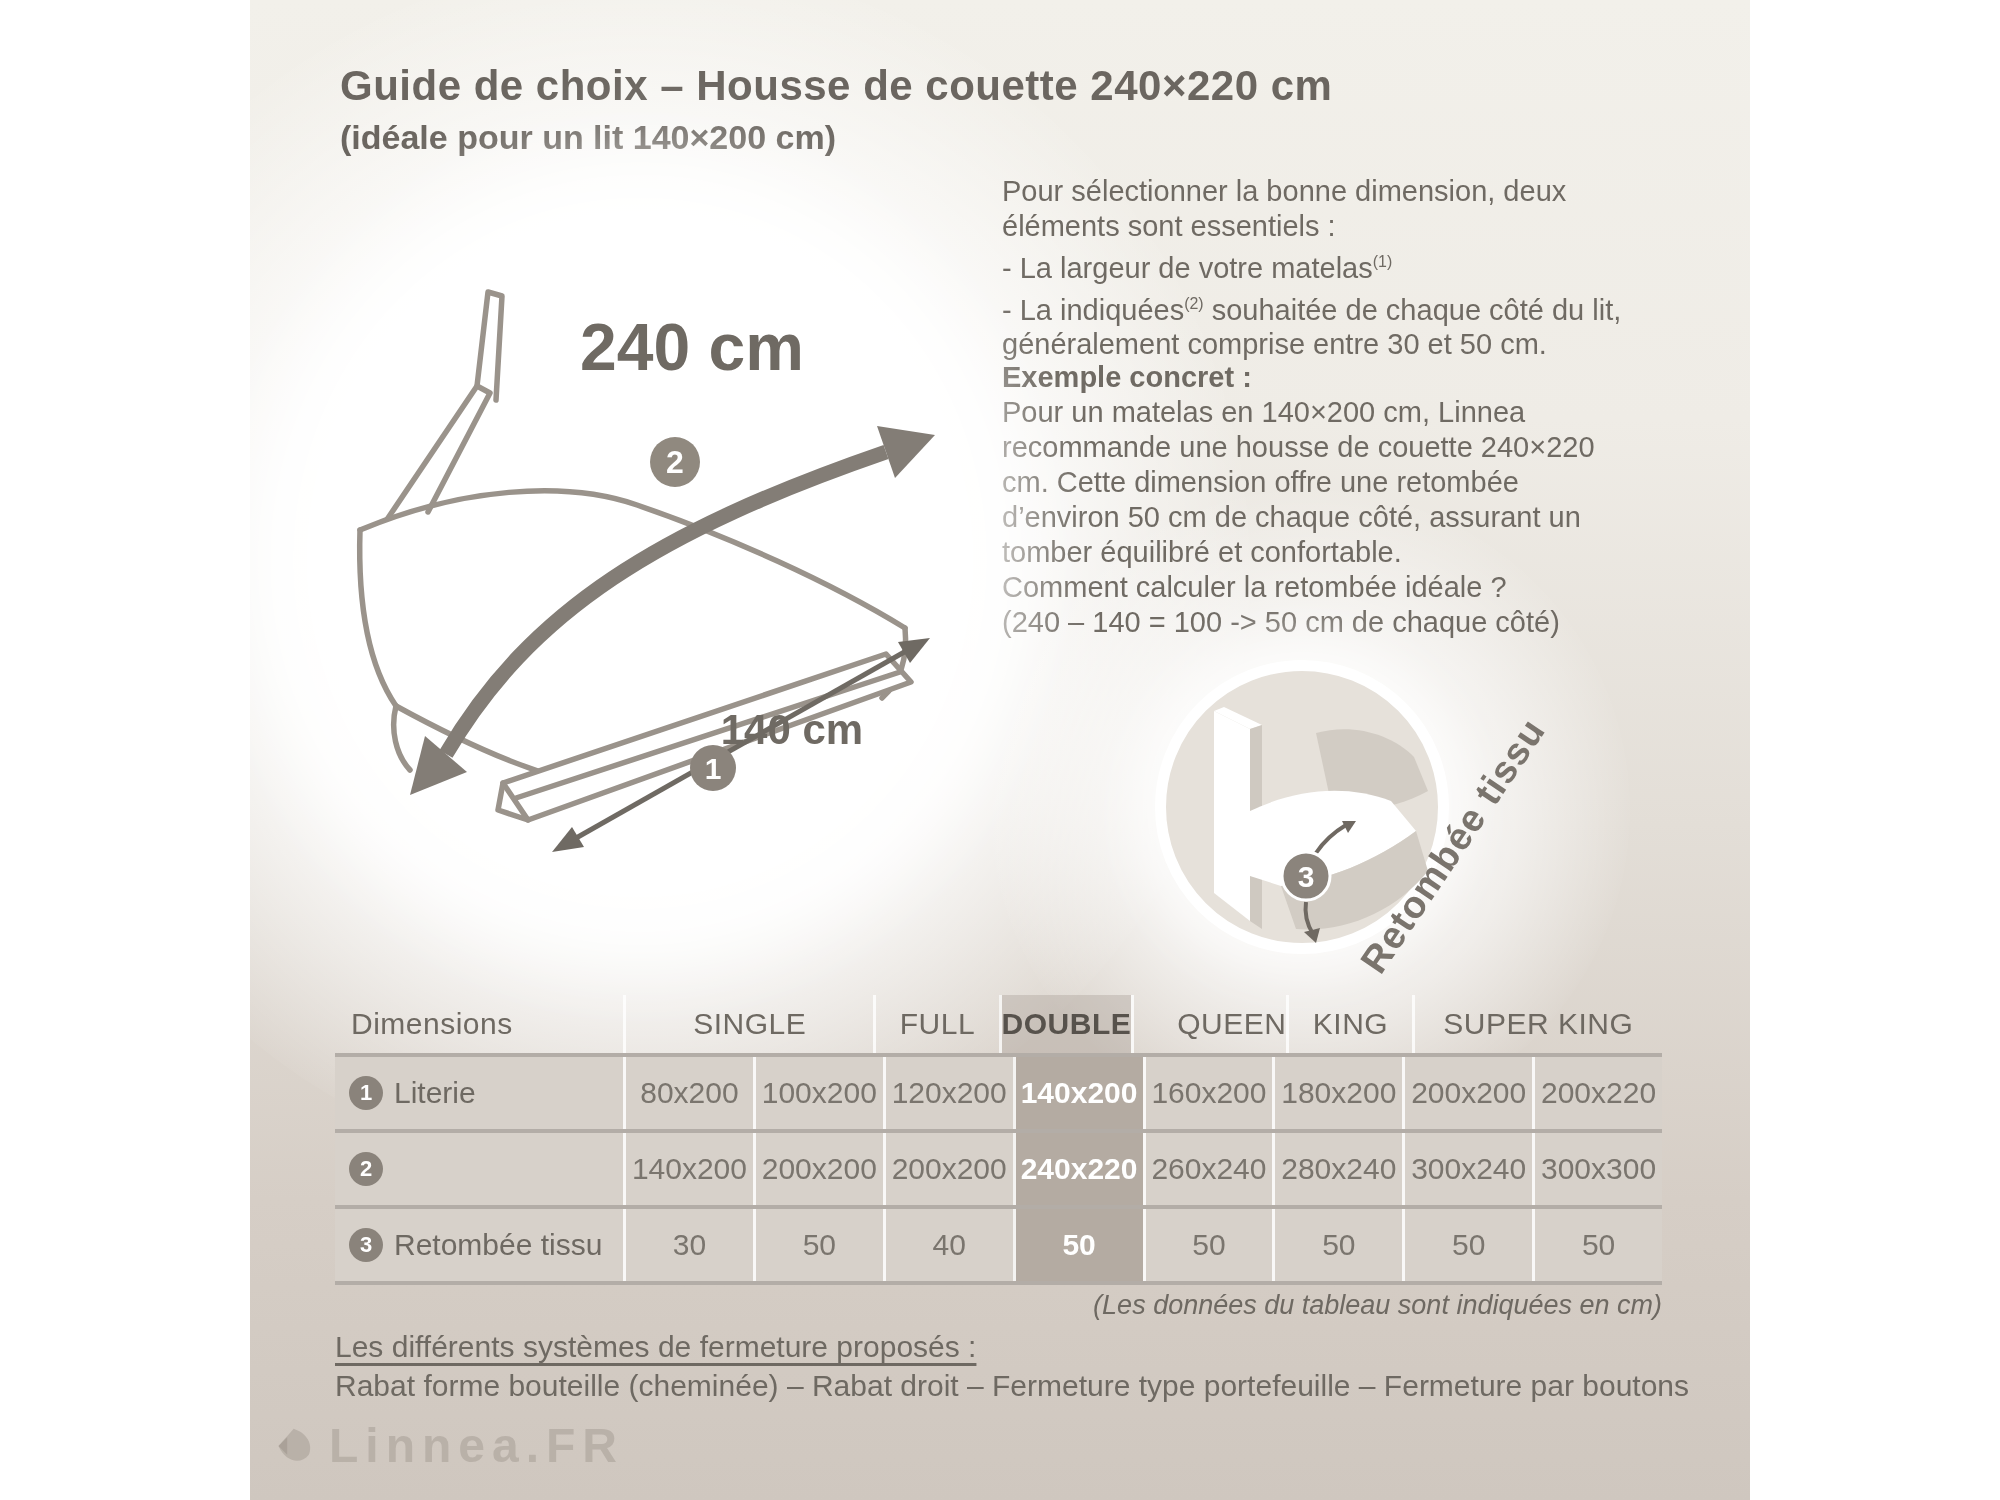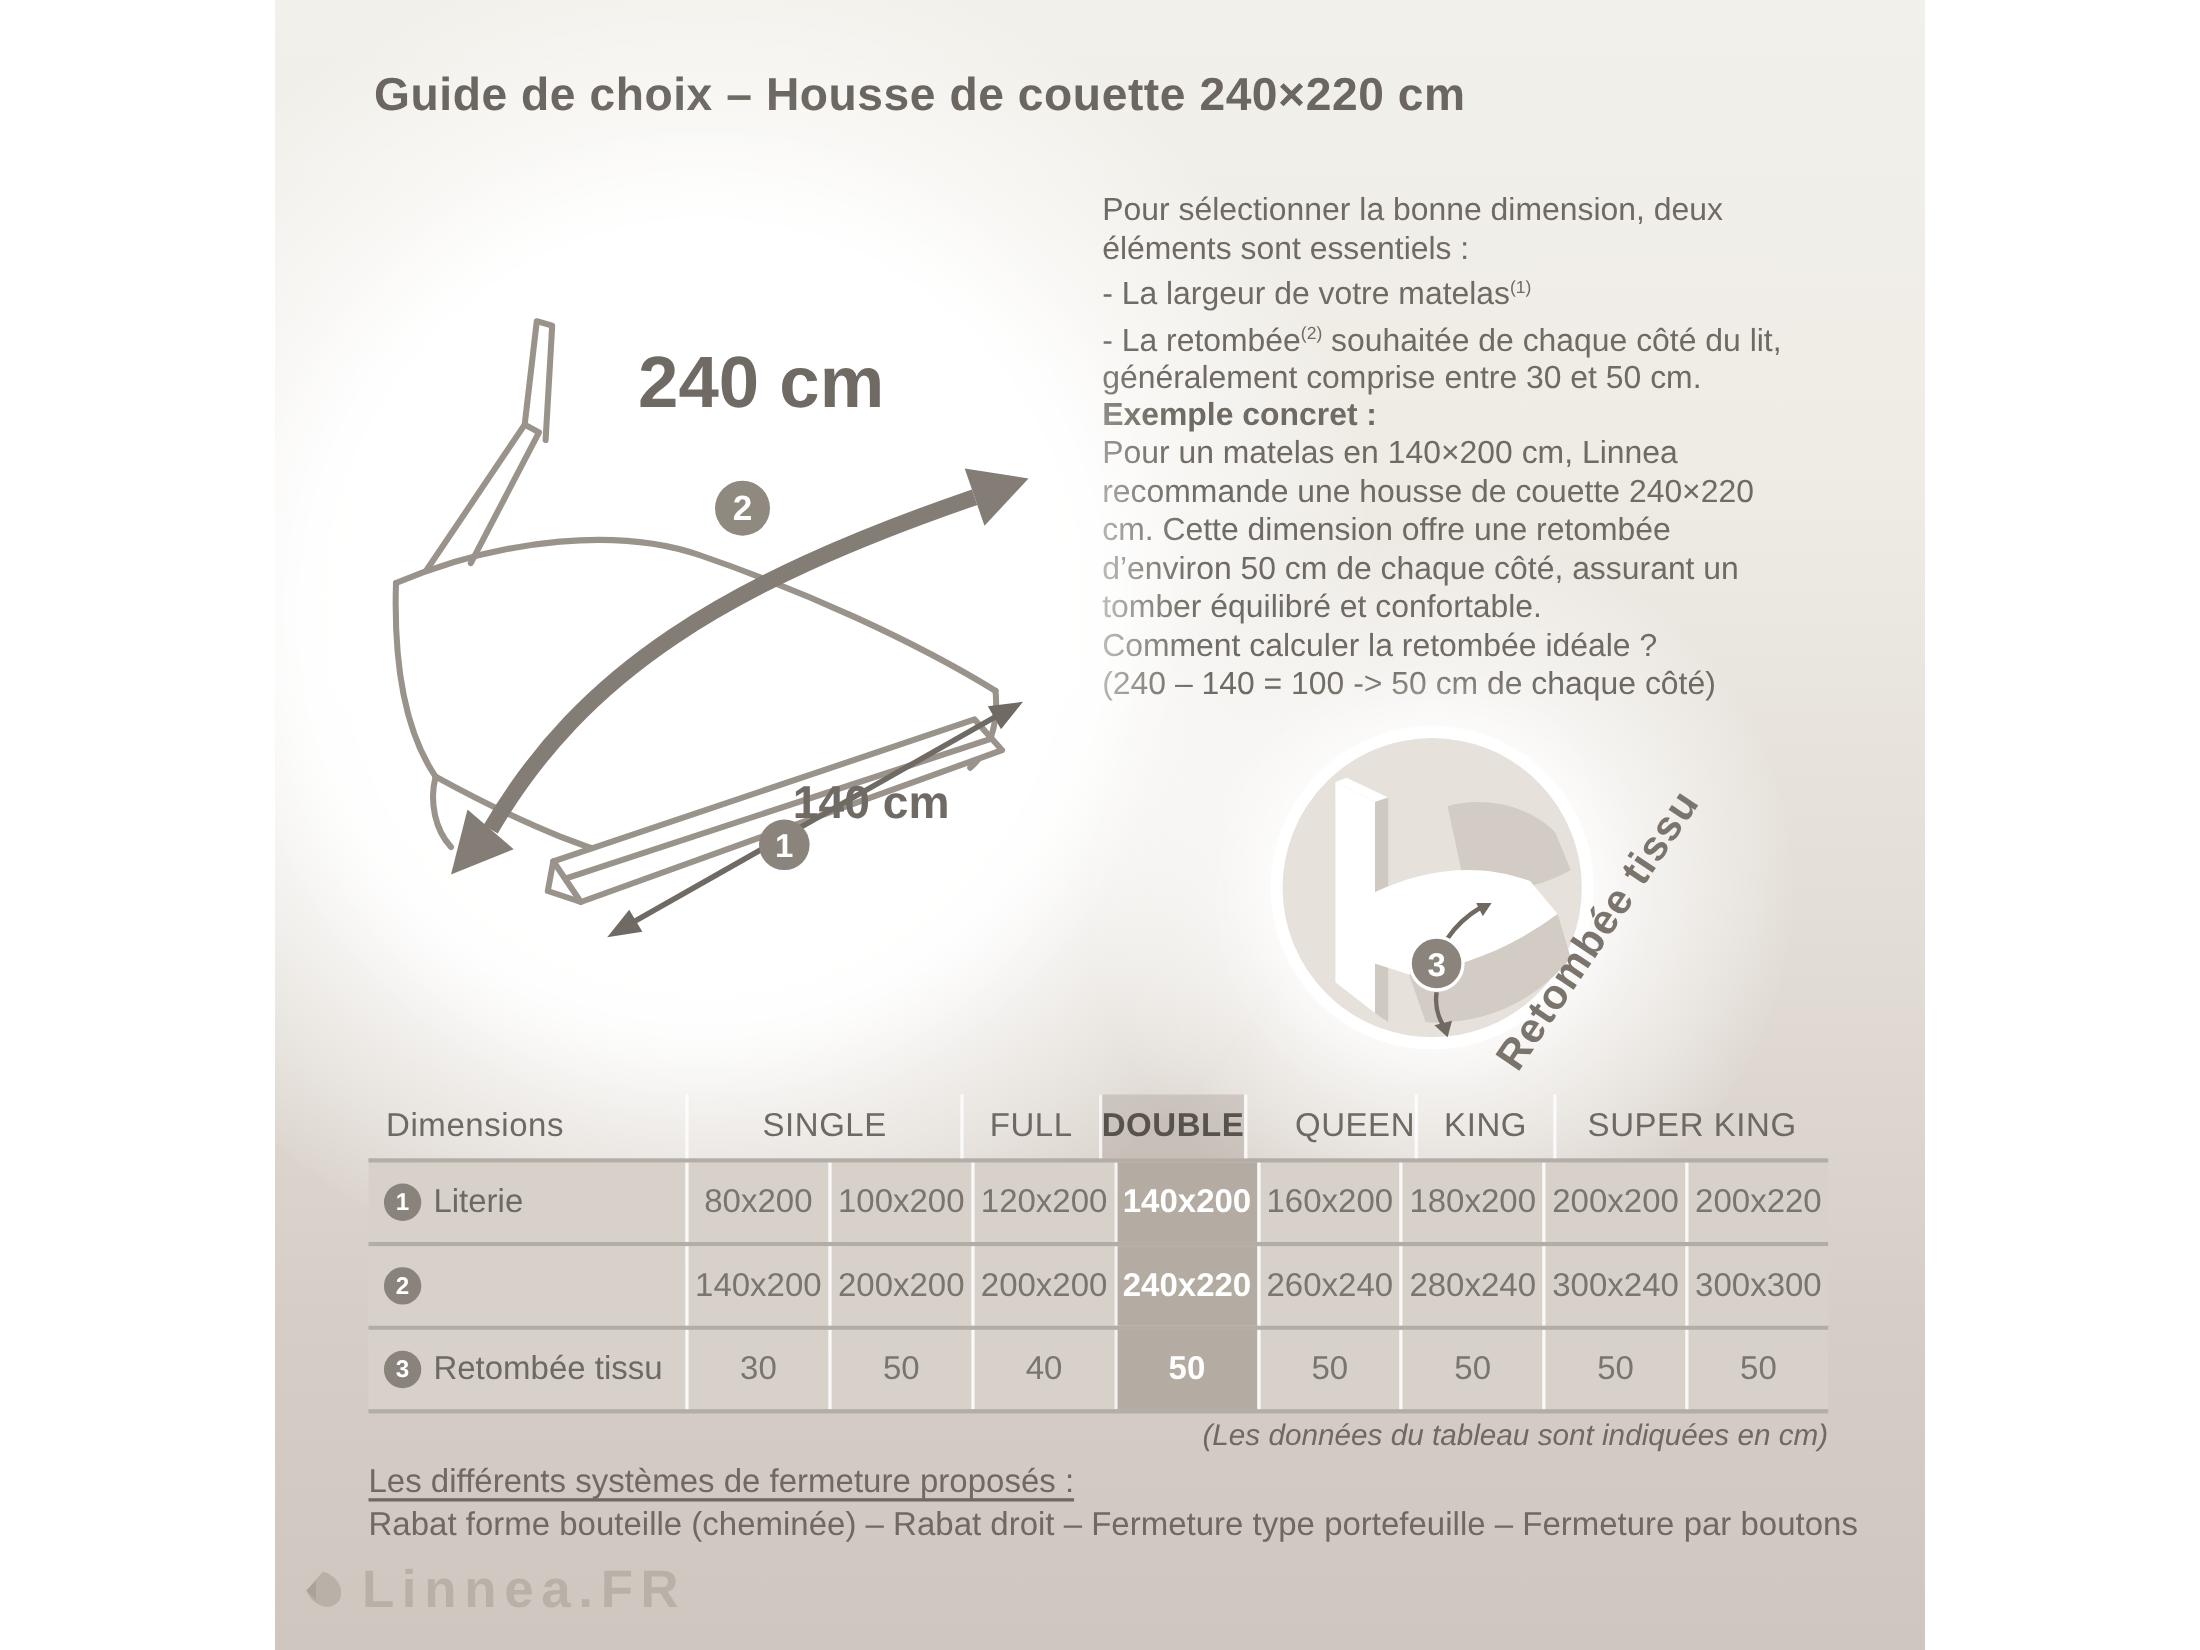--- a/index.html
+++ b/index.html
@@ -66,25 +66,26 @@
 </style>
 </head>
 <body>
 
 <div class="stage">
   <div class="content">
     <div class="glow glow1"></div>
     <div class="glow glow2"></div>
 
     <div class="page-title">Guide de choix – Housse de couette 240×220 cm</div>
+    <div class="page-subtitle">(idéale pour un lit 140×200 cm)</div>
 
     <div class="textcol intro">
       <div>Pour sélectionner la bonne dimension, deux éléments sont essentiels :</div>
       <div><span>- La largeur de votre matelas</span><sup class="sup">(1)</sup></div>
-      <div><span>- La retombée</span><sup class="sup">(2)</sup><span> souhaitée de chaque côté du lit, généralement comprise entre 30 et 50 cm.</span></div>
+      <div><span>- La indiquées</span><sup class="sup">(2)</sup><span> souhaitée de chaque côté du lit, généralement comprise entre 30 et 50 cm.</span></div>
     </div>
 
     <div class="textcol example">
       <div class="bold">Exemple concret :</div>
       <div>Pour un matelas en 140×200 cm, Linnea recommande une housse de couette 240×220 cm. Cette dimension offre une retombée d’environ 50 cm de chaque côté, assurant un tomber équilibré et confortable.</div>
       <div>Comment calculer la retombée idéale ?</div>
       <div>(240 – 140 = 100  -&gt; 50 cm de chaque côté)</div>
     </div>
 
     <div class="circle-main"></div>

